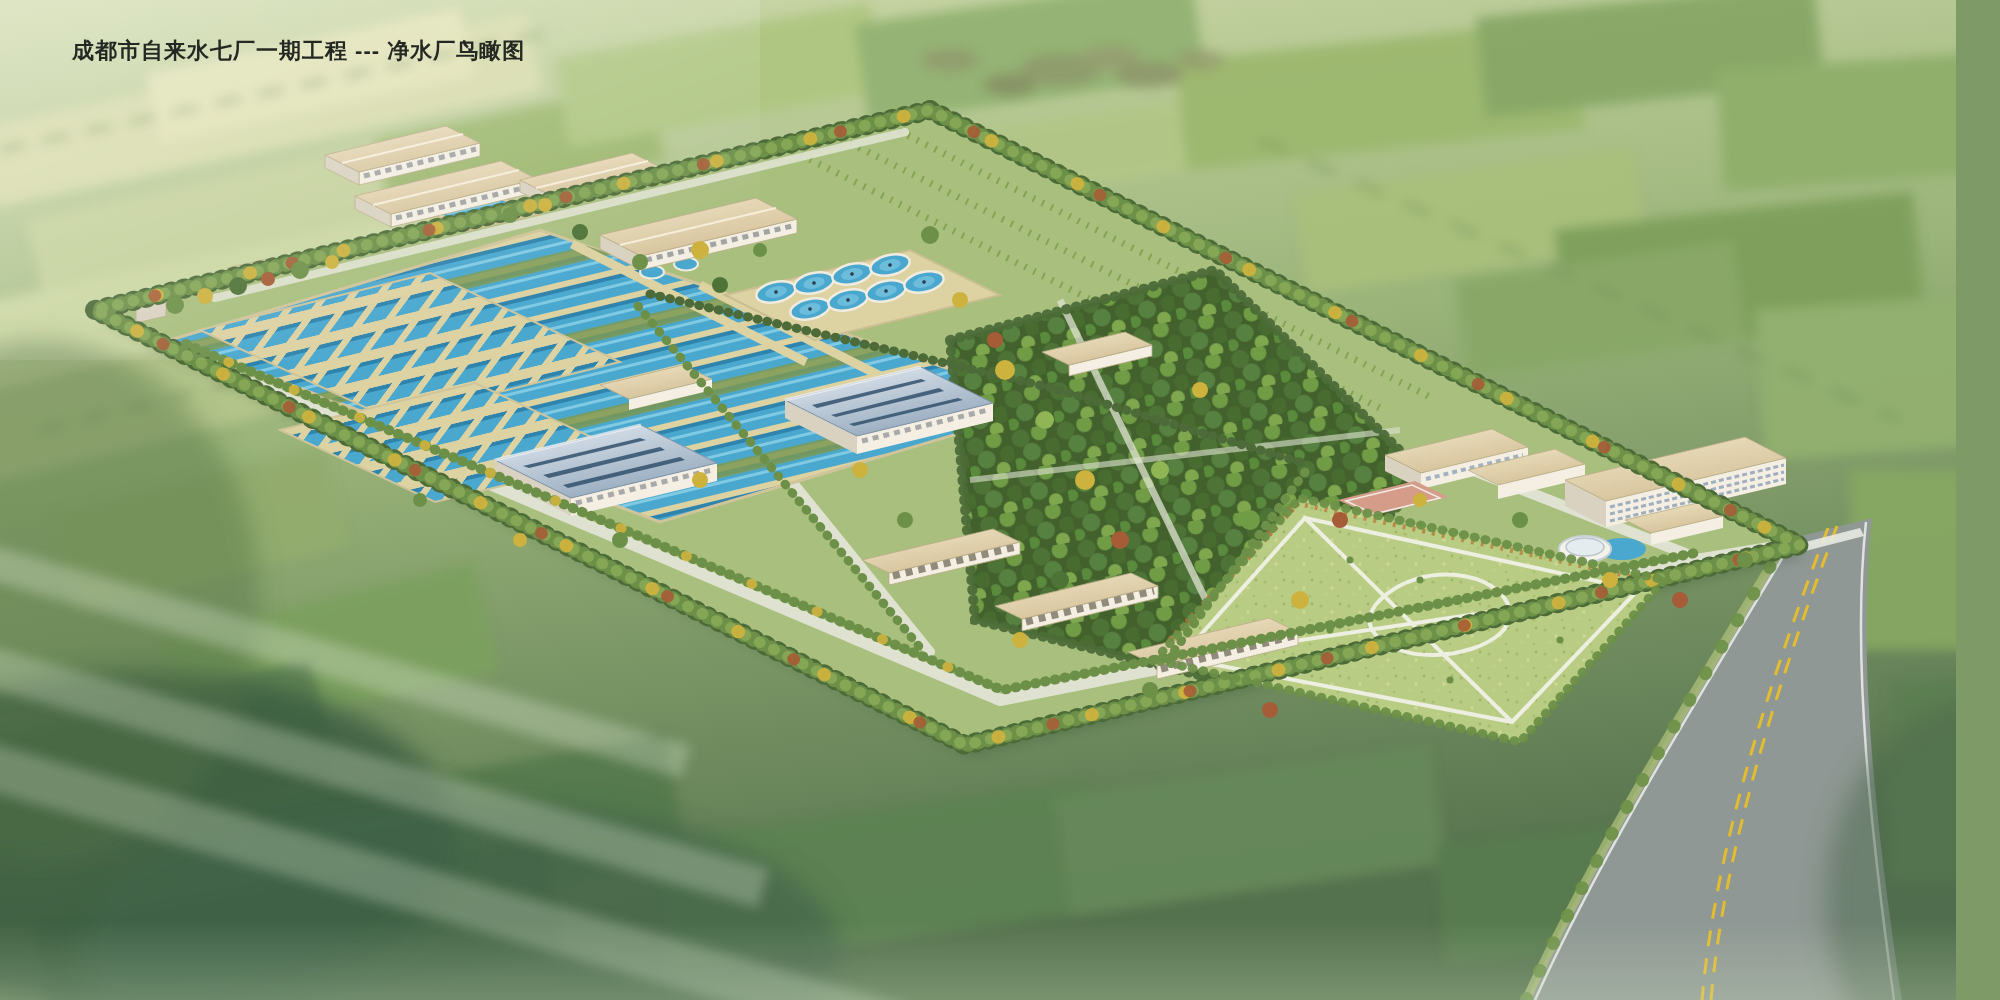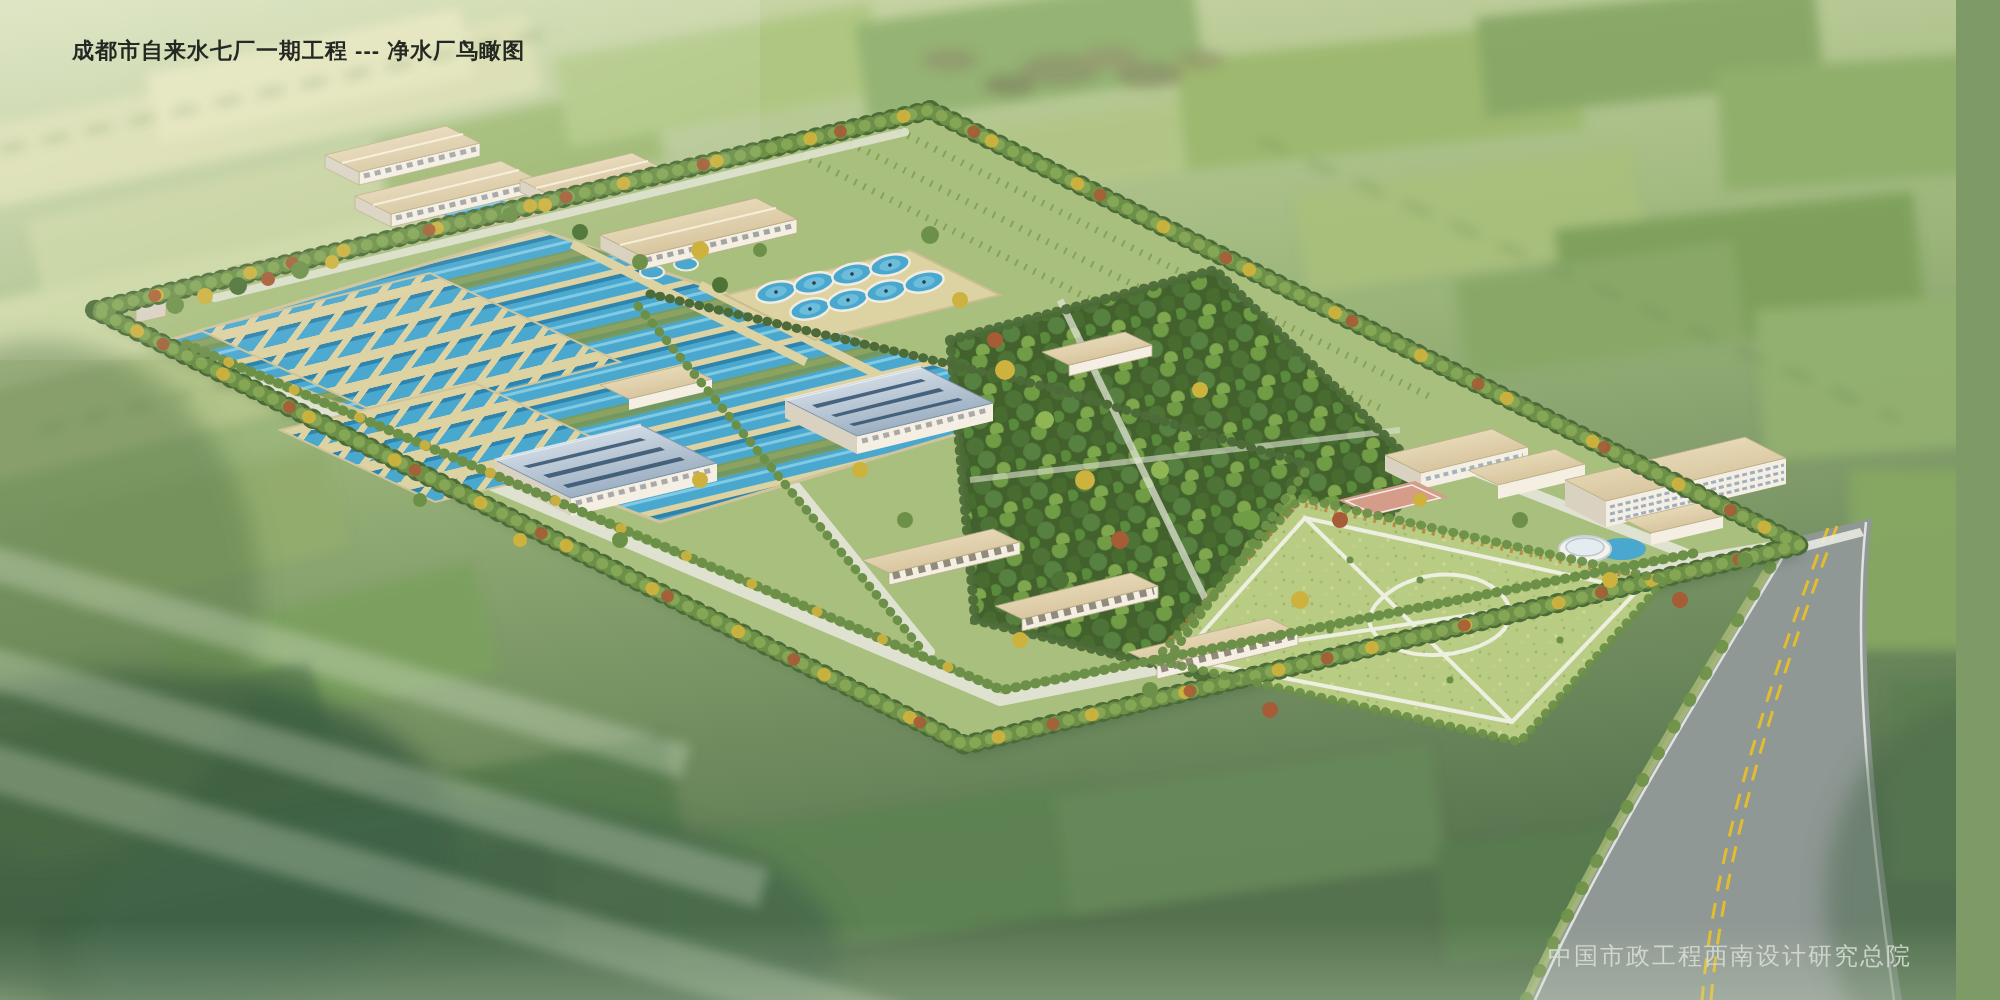--- a/index.html
+++ b/index.html
@@ -432,14 +432,13 @@
 <g filter="url(#b6)">
   <rect x="-60" y="640" width="760" height="34" fill="#dfe8d2" opacity=".32" transform="rotate(16 320 657)"></rect>
   <rect x="-80" y="750" width="860" height="40" fill="#dfe8d2" opacity=".30" transform="rotate(16 350 770)"></rect>
   <rect x="-60" y="870" width="980" height="46" fill="#dfe8d2" opacity=".28" transform="rotate(16 430 893)"></rect>
 </g>
 <rect x="0" y="0" width="760" height="360" fill="url(#hazeTL)"></rect>
 <rect x="0" y="920" width="2000" height="80" fill="url(#fadeBot)"></rect>
 </svg>
 
 <div class="title">成都市自来水七厂一期工程 --- 净水厂鸟瞰图</div>
-<div class="credit">中国市政工程西南设计研究总院</div>
 </div>
 
 </body></html>

